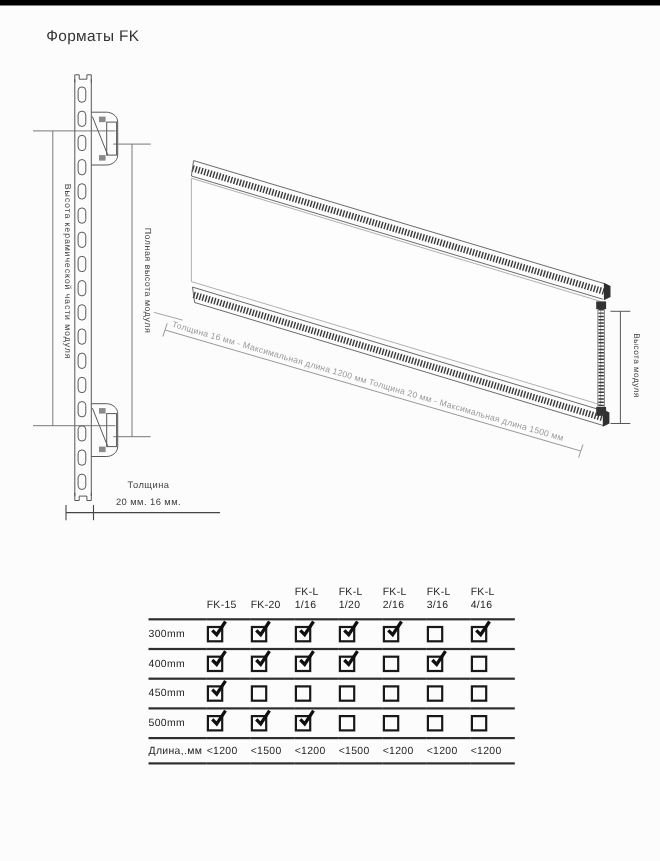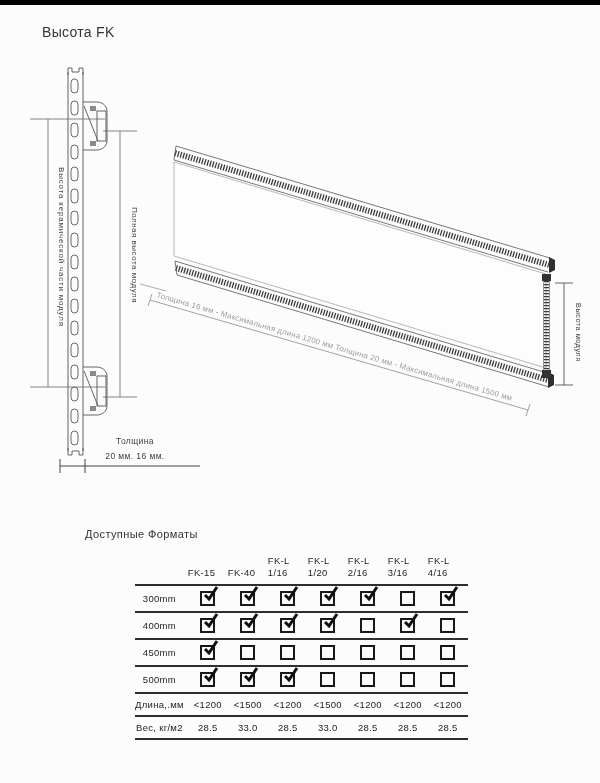--- a/index.html
+++ b/index.html
@@ -28,35 +28,35 @@
     border:none;padding:5px 0;font-weight:normal;
     font-size:9.5px;color:#242424;letter-spacing:.3px;
   }
   table.fmt thead th{
     vertical-align:bottom;text-align:left;width:40px;
     white-space:pre-line;line-height:1.25;padding-bottom:5px;
   }
   table.fmt thead th.corner{width:46px;}
   table.fmt thead tr{border-bottom:2px solid #2e2e2e;}
   table.fmt tbody tr{border-bottom:2px solid #2e2e2e;}
-  table.fmt tbody th{text-align:center;font-size:9.5px;padding-right:4px;margin-left:30px;}
-  table.fmt tbody td{text-align:center;}
+  table.fmt tbody th{text-align:left;font-size:9.5px;padding-right:4px;margin-left:30px;}
+  table.fmt tbody td{}
   .cb{
     position:relative;display:inline-block;width:11px;height:11px;
     border:2px solid #181818;vertical-align:middle;background:#fcfcfc;
   }
   .cb svg.mark{position:absolute;left:-1px;top:-8px;width:18px;height:18px;overflow:visible;}
   .cb svg.mark path{stroke:#101010;stroke-width:3;fill:none;}
 </style>
 </head>
 <body>
 
 <div class="topbar"></div>
 
-<div class="page-title">Высота FK</div>
+<div class="page-title">Форматы FK</div>
 
 <svg class="svg-abs" style="left:25px;top:55px;" width="190" height="430" viewBox="0 0 190 430">
   <g stroke="#555" stroke-width="0.9" fill="none">
 
     <line x1="43" y1="17" x2="43" y2="396"></line>
     <line x1="58" y1="17" x2="58" y2="396"></line>
 
     <path d="M43,20 V13 h4 v4 h7 v-4 h4 v7"></path>
 
     <path d="M43,393 v7 h4 v-4 h7 v4 h4 v-7"></path>
@@ -152,27 +152,26 @@
 
   <g stroke="#555" stroke-width="0.9">
     <line x1="415" y1="143" x2="433" y2="143"></line>
     <line x1="415" y1="245" x2="433" y2="245"></line>
     <line x1="424" y1="143" x2="424" y2="245"></line>
   </g>
   <text transform="translate(436,163) rotate(90)" font-size="7.5" letter-spacing="0.4" fill="#3f3f3f">Высота модуля</text>
 </svg>
 
 <div class="formats">
-  <h2>Доступные Форматы</h2>
   <table class="fmt">
     <thead>
       <tr>
           <th class="corner"></th>
           <th>FK-15</th>
-          <th>FK-40</th>
+          <th>FK-20</th>
           <th>FK-L
 1/16</th>
           <th>FK-L
 1/20</th>
           <th>FK-L
 2/16</th>
           <th>FK-L
 3/16</th>
           <th>FK-L
 4/16</th>
@@ -251,26 +250,16 @@
         </tr>
         <tr>
           <th>Длина,.мм</th>
           <td>&lt;1200</td>
           <td>&lt;1500</td>
           <td>&lt;1200</td>
           <td>&lt;1500</td>
           <td>&lt;1200</td>
           <td>&lt;1200</td>
           <td>&lt;1200</td>
-        </tr>
-        <tr>
-          <th>Вес, кг/м2</th>
-          <td>28.5</td>
-          <td>33.0</td>
-          <td>28.5</td>
-          <td>33.0</td>
-          <td>28.5</td>
-          <td>28.5</td>
-          <td>28.5</td>
         </tr>
       </tbody>
   </table>
 </div>
 
 </body></html>

